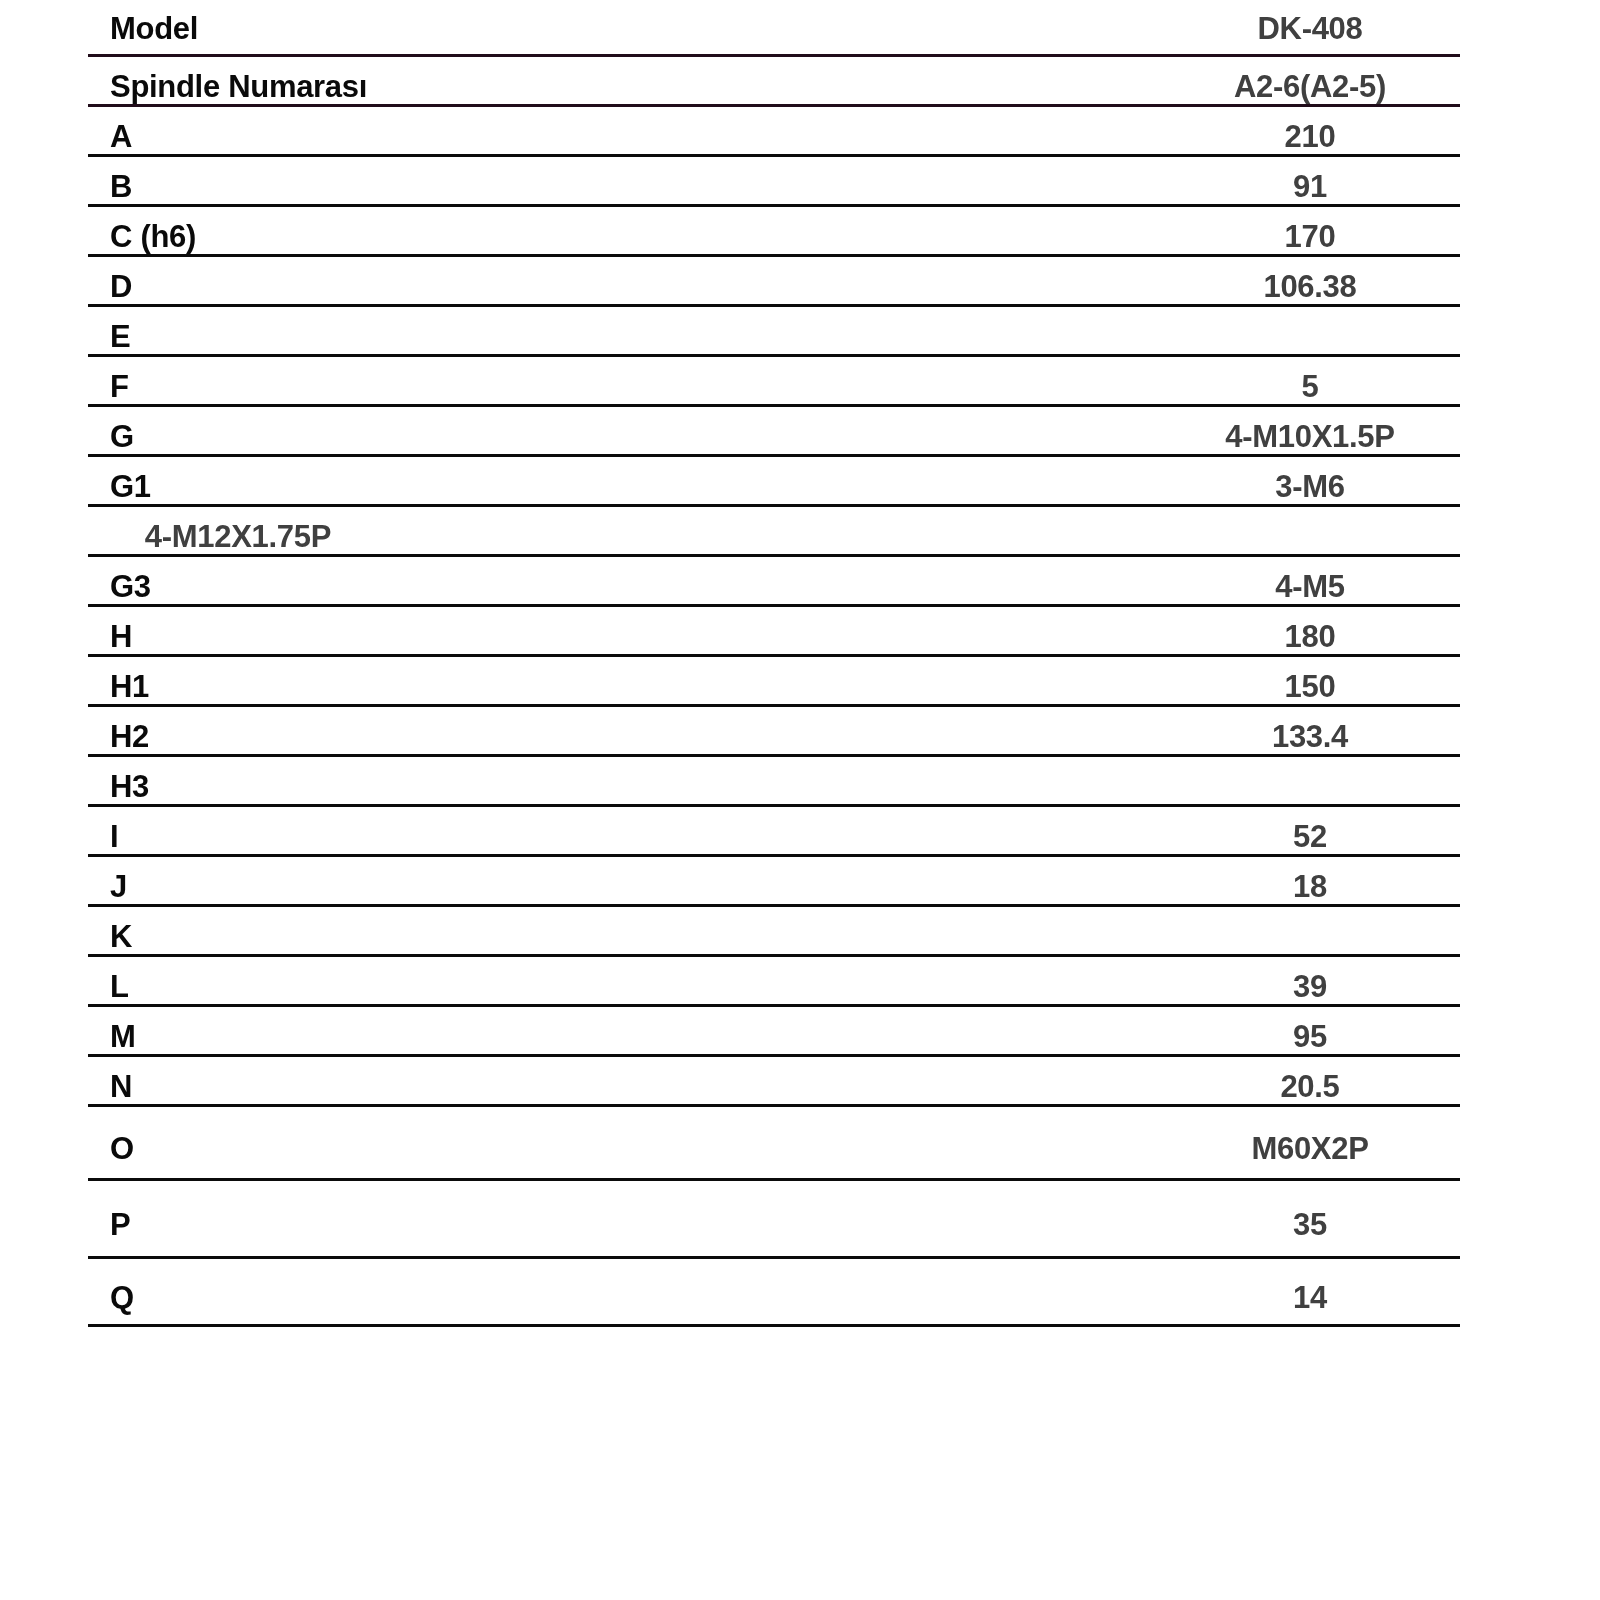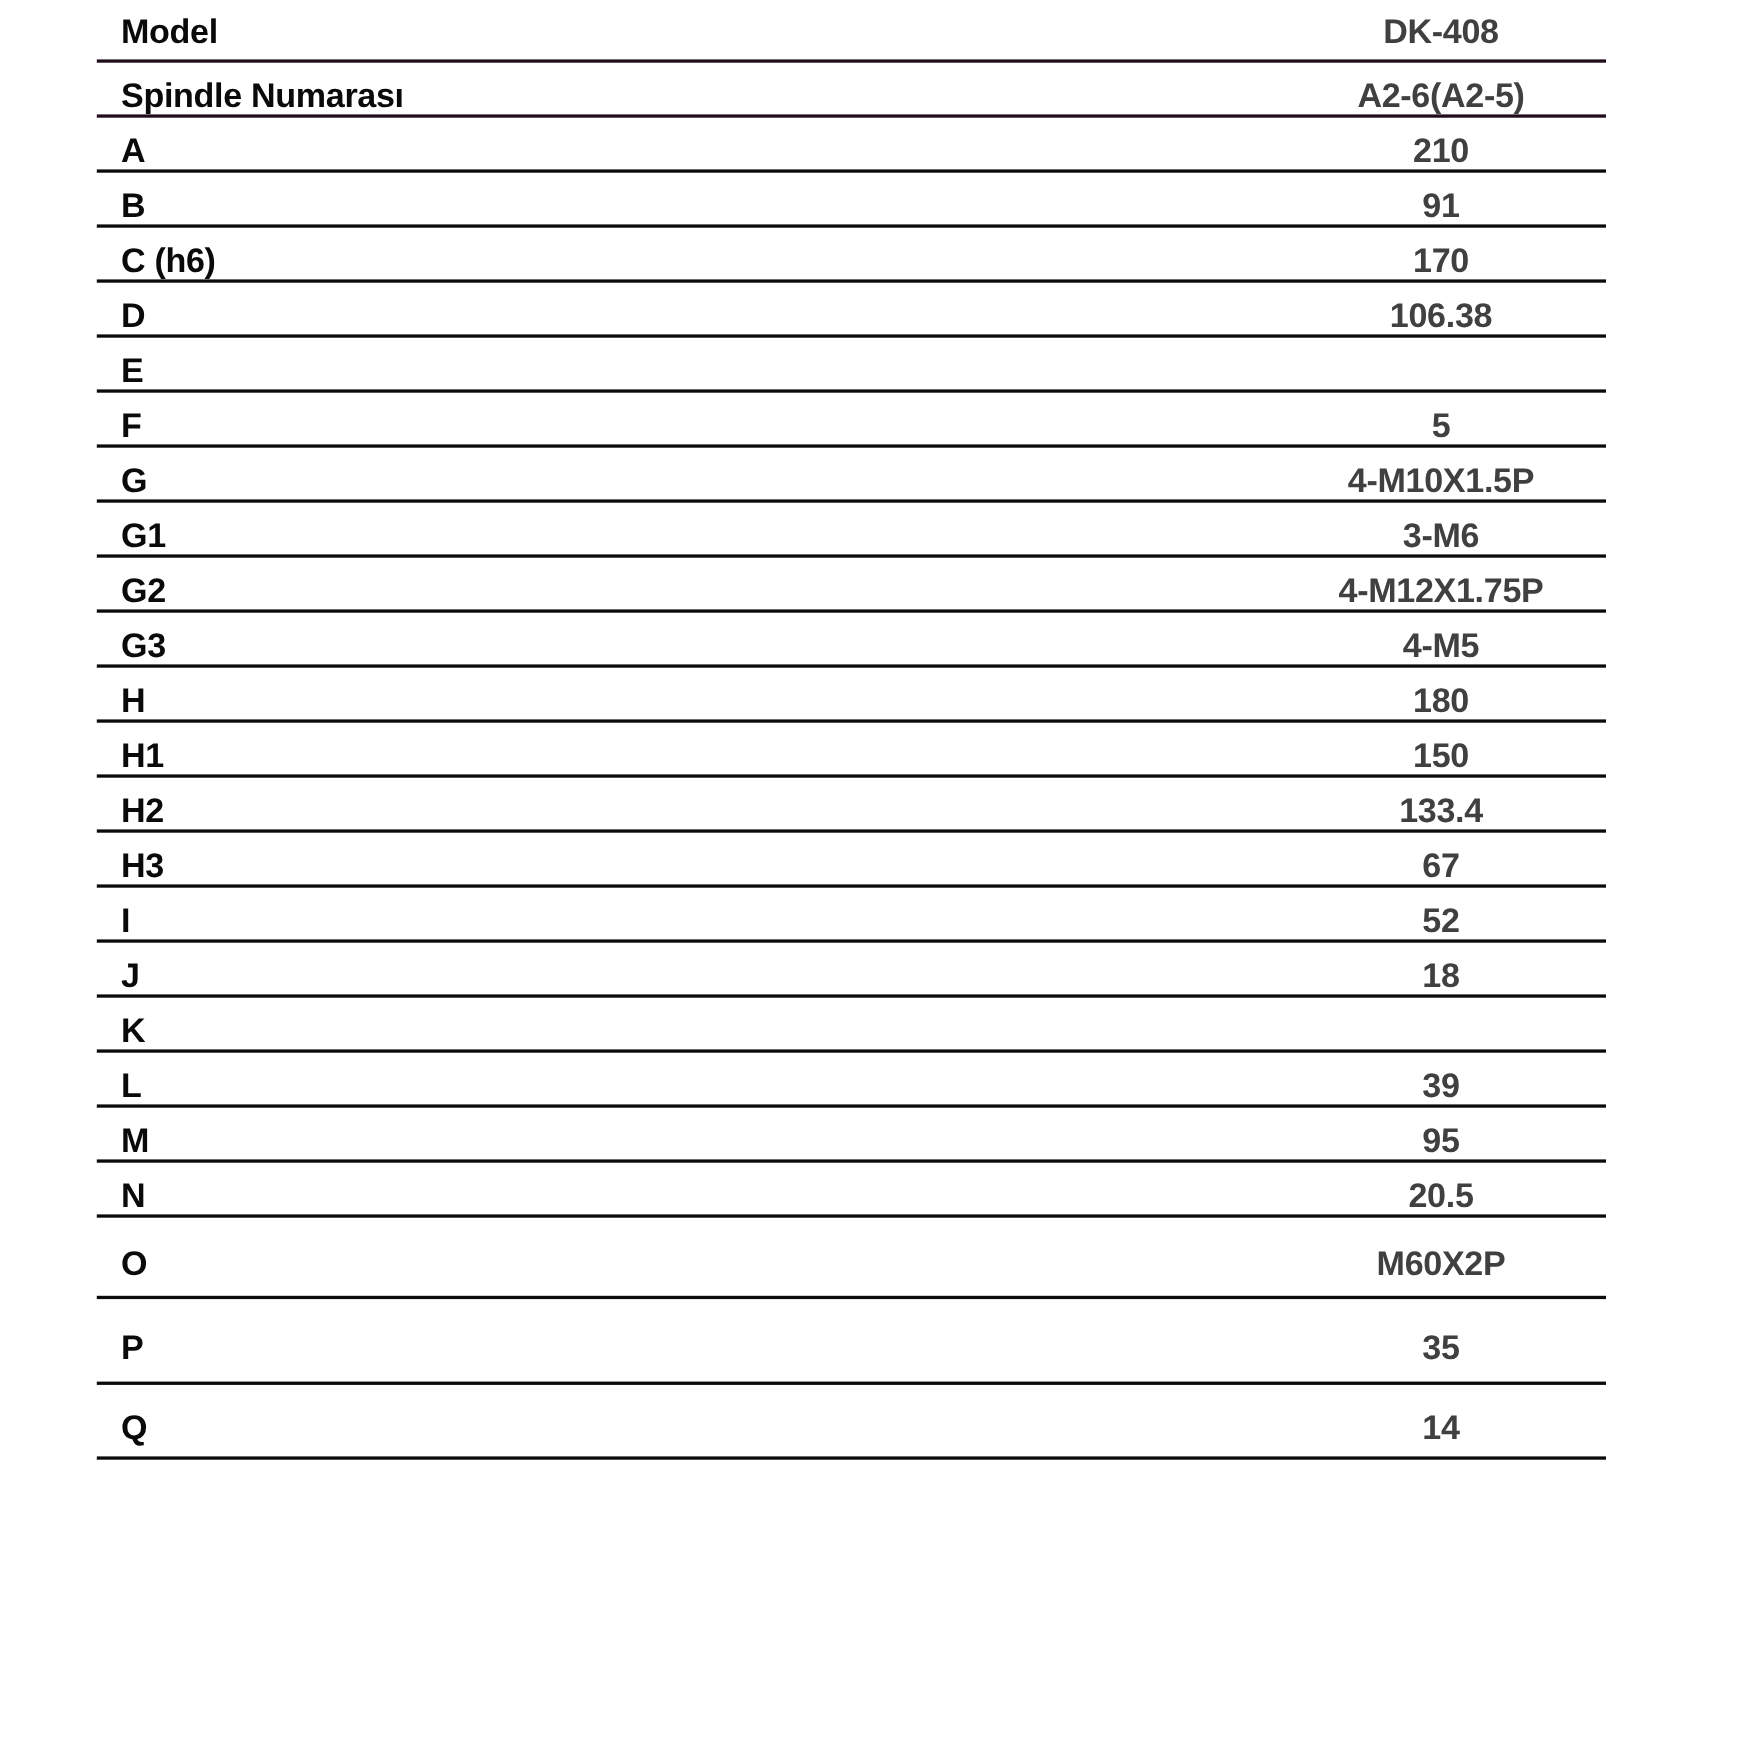--- a/index.html
+++ b/index.html
@@ -93,42 +93,40 @@
   </div>
       <div class="spec-row">
     <span class="row-label">G</span>
     <span class="row-value">4-M10X1.5P</span>
   </div>
       <div class="spec-row">
     <span class="row-label">G1</span>
     <span class="row-value">3-M6</span>
   </div>
       <div class="spec-row">
-    <span class="row-label">G2</span>
     <span class="row-value">4-M12X1.75P</span>
   </div>
       <div class="spec-row">
     <span class="row-label">G3</span>
     <span class="row-value">4-M5</span>
   </div>
       <div class="spec-row">
     <span class="row-label">H</span>
     <span class="row-value">180</span>
   </div>
       <div class="spec-row">
     <span class="row-label">H1</span>
     <span class="row-value">150</span>
   </div>
       <div class="spec-row">
     <span class="row-label">H2</span>
     <span class="row-value">133.4</span>
   </div>
       <div class="spec-row">
     <span class="row-label">H3</span>
-    <span class="row-value">67</span>
   </div>
       <div class="spec-row">
     <span class="row-label">I</span>
     <span class="row-value">52</span>
   </div>
       <div class="spec-row">
     <span class="row-label">J</span>
     <span class="row-value">18</span>
   </div>
       <div class="spec-row">

